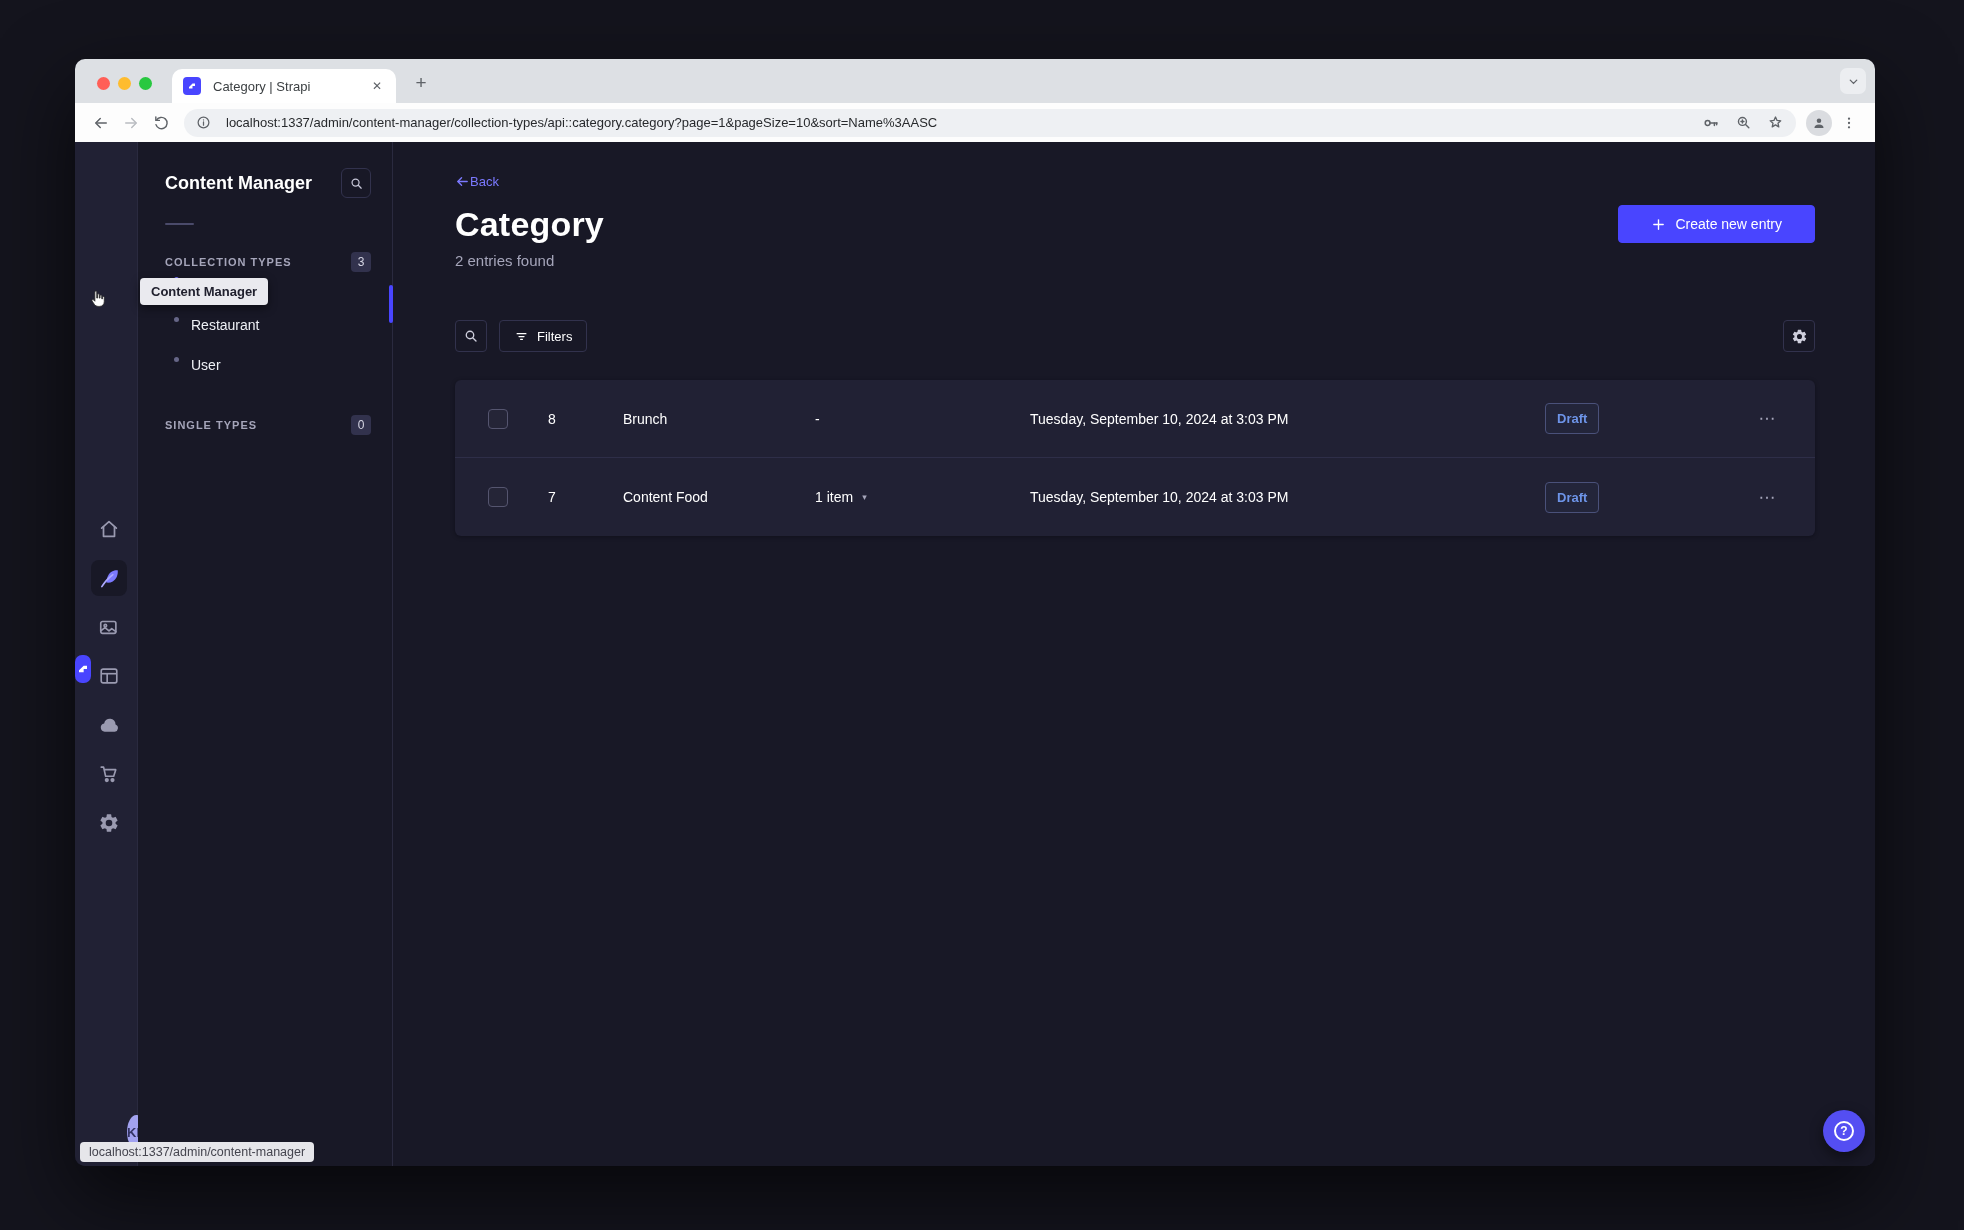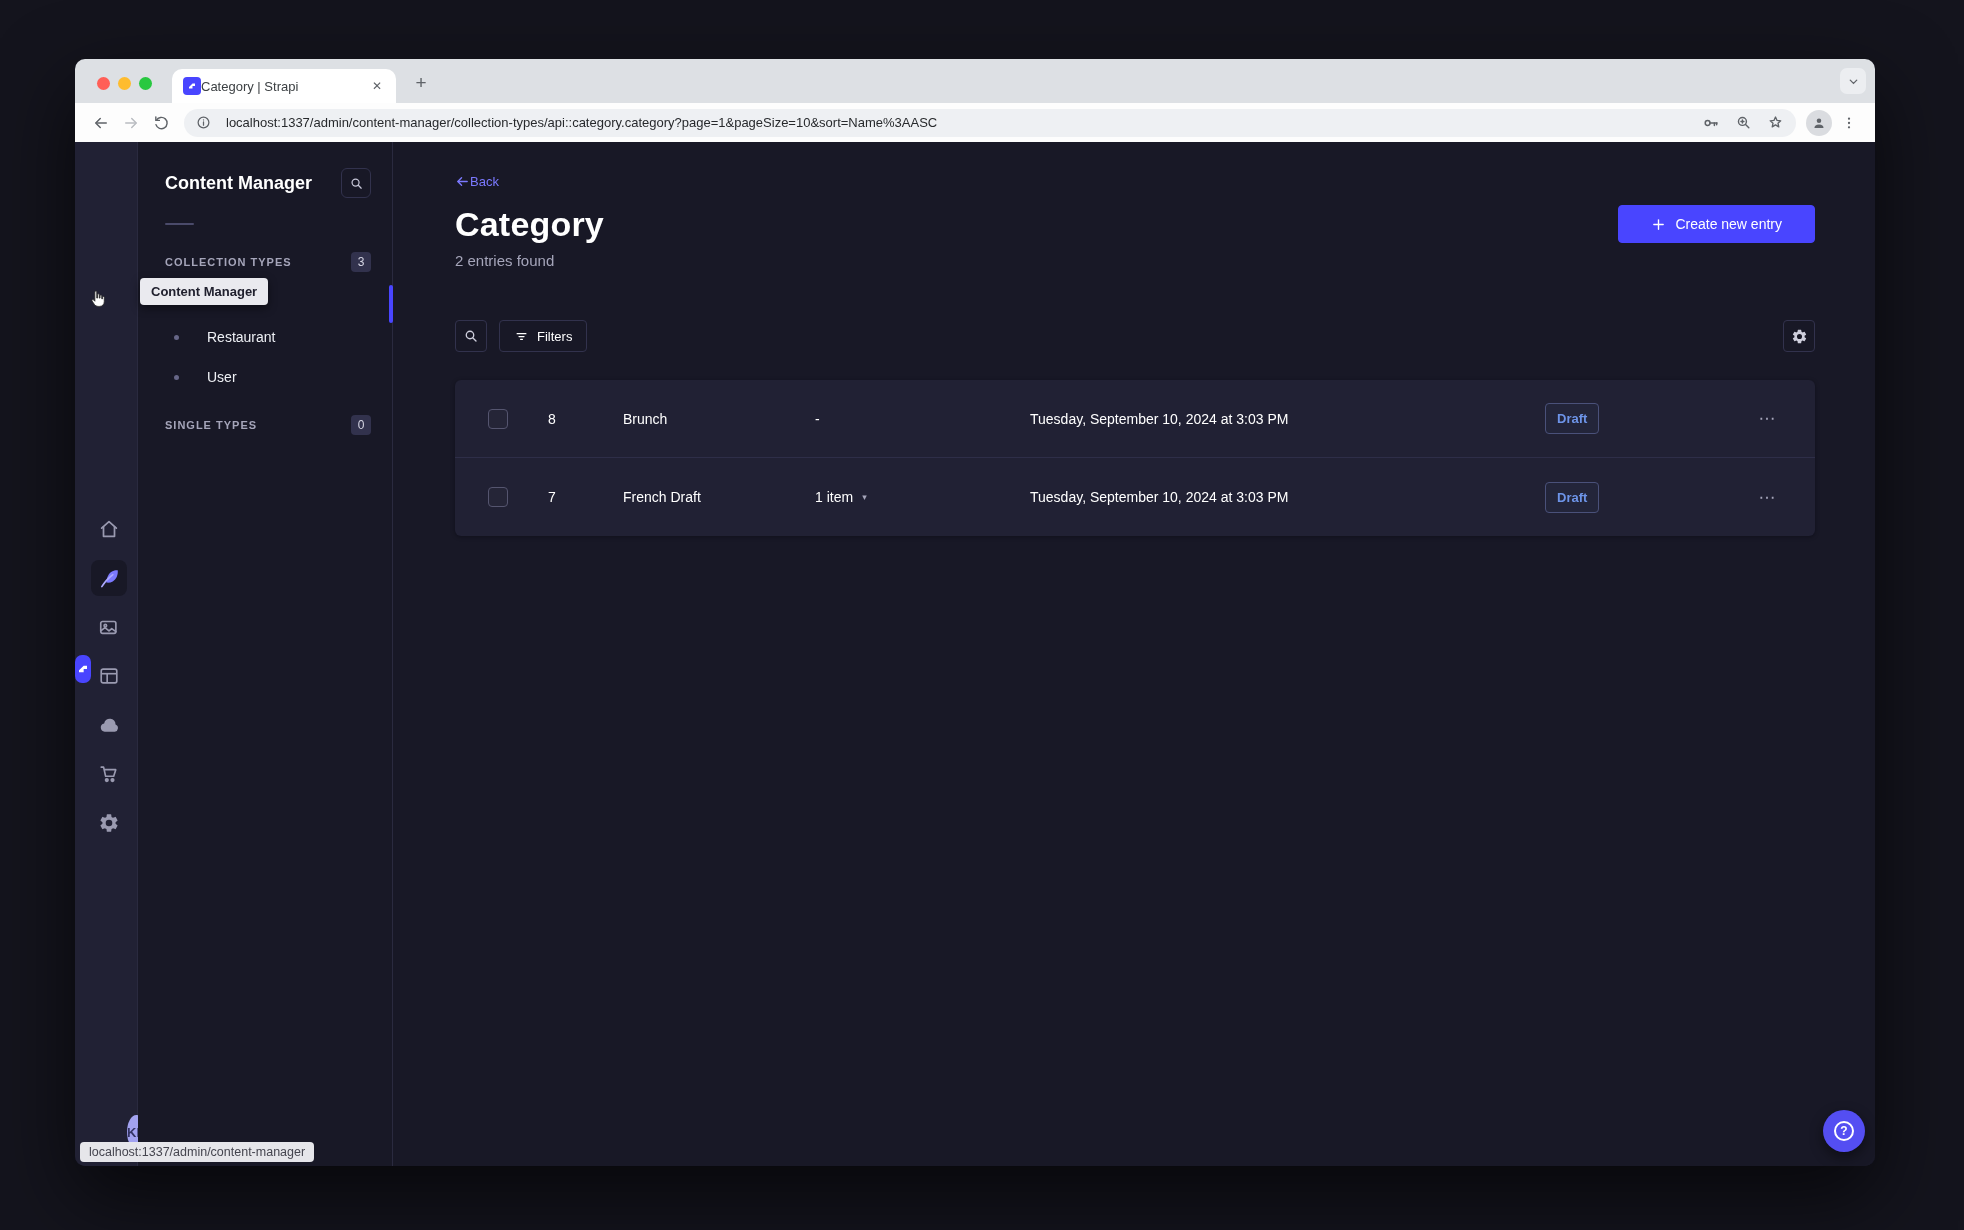--- a/index.html
+++ b/index.html
@@ -8,21 +8,21 @@
 
   .window { position:absolute; left:75px; top:59px; width:1800px; height:1107px;
     border-radius:10px; background:#181826; box-shadow:0 30px 80px rgba(0,0,0,.65); overflow:hidden; }
 
   
   .tabstrip { height:44px; background:#dde0e4; position:relative; display:flex; align-items:flex-end; }
   .lights { position:absolute; left:22px; top:18px; display:flex; gap:8px; }
   .light { width:13px; height:13px; border-radius:50%; }
   .light.r { background:#ff5f57; } .light.y { background:#febc2e; } .light.g { background:#28c840; }
   .tab { margin-left:97px; width:224px; height:34px; background:#ffffff; border-radius:10px 10px 0 0;
-    display:flex; align-items:center; padding:0 10px 0 11px; gap:0; }
+    display:flex; align-items:center; padding:0 10px 0 11px; gap:12px; }
   .favicon { width:18px; height:18px; border-radius:4px; background:#4945ff; flex:none;
     display:flex; align-items:center; justify-content:center; }
   .tab-title { flex:1; font-size:13px; color:#3c4043; white-space:nowrap; overflow:hidden; }
   .tab-close { color:#5f6368; font-size:12px; width:18px; height:18px; display:flex; align-items:center; justify-content:center; border-radius:50%; }
   .newtab { margin-left:12px; margin-bottom:7px; width:26px; height:26px; color:#5f6368; font-size:19px;
     display:flex; align-items:center; justify-content:center; border-radius:50%; }
   .tabsearch { margin-left:auto; margin-right:9px; margin-bottom:9px; width:26px; height:26px; border-radius:7px;
     background:#eceef1; color:#5f6368; display:flex; align-items:center; justify-content:center; }
   .toolbar { height:39px; background:#fdfdfd; display:flex; align-items:center; padding:0 13px; gap:4px; }
   .chrome-btn { width:26px; height:26px; display:flex; align-items:center; justify-content:center; color:#5f6368; border-radius:50%; flex:none; }
@@ -54,21 +54,21 @@
   .subnav-head { display:flex; align-items:center; justify-content:space-between; }
   .subnav-title { font-size:18px; font-weight:bold; color:#ffffff; }
   .subnav-search { width:30px; height:30px; border:1px solid #32324d; border-radius:6px; background:transparent;
     color:#c7c7d8; display:flex; align-items:center; justify-content:center; }
   .subnav-sep { width:29px; height:2px; background:#4a4a6a; border-radius:1px; margin-top:25px; }
   .section-row { margin-top:27px; display:flex; align-items:center; justify-content:space-between; }
   .section-label { font-size:11px; font-weight:bold; letter-spacing:1px; color:#a5a5ba; }
   .count-badge { min-width:20px; height:20px; padding:0 5px; background:#32324d; border-radius:4px;
     color:#d5d5e3; font-size:12px; display:flex; align-items:center; justify-content:center; }
   .nav-list { margin-top:5px; }
-  .nav-item { height:40px; display:flex; align-items:center; gap:28px; padding-left:9px;
+  .nav-item { height:40px; display:flex; align-items:flex-start; gap:12px; padding-left:9px;
     font-size:14px; color:#eef0f5; border-radius:4px; }
   .bullet { width:5px; height:5px; border-radius:50%; background:#666687; flex:none; }
   .nav-item.active { color:#7b79ff; }
   .nav-item.active .bullet { background:#7b79ff; }
   .active-edge { position:absolute; left:314px; top:143px; width:4px; height:38px; background:#4945ff; border-radius:2px; z-index:2; }
 
   .main { flex:1; min-width:0; padding:30px 60px 0 62px; }
   .back-row { display:flex; align-items:center; gap:0; color:#7b79ff; font-size:13px; width:max-content; height:18px; }
   .title-row { margin-top:12px; display:flex; align-items:center; justify-content:space-between; height:44px; }
   .page-title { font-size:34px; font-weight:bold; color:#ffffff; letter-spacing:.2px; }
@@ -349,21 +349,21 @@
           <span class="td">Tuesday, September 10, 2024 at 3:03 PM</span>
           <span class="td">
               <span class="status-badge">Draft</span>
             </span>
           <button class="more-btn">⋯</button>
         </div>
 
         <div class="trow tr">
           <span class="cbx"></span>
           <span class="td">7</span>
-          <span class="td">French Draft</span>
+          <span class="td">Content Food</span>
           <span class="td">
             <span>1 item</span>
             <span class="caret">▾</span>
           </span>
           <span class="td">Tuesday, September 10, 2024 at 3:03 PM</span>
           <span class="td">
               <span class="status-badge">Draft</span>
             </span>
           <button class="more-btn">⋯</button>
         </div>

